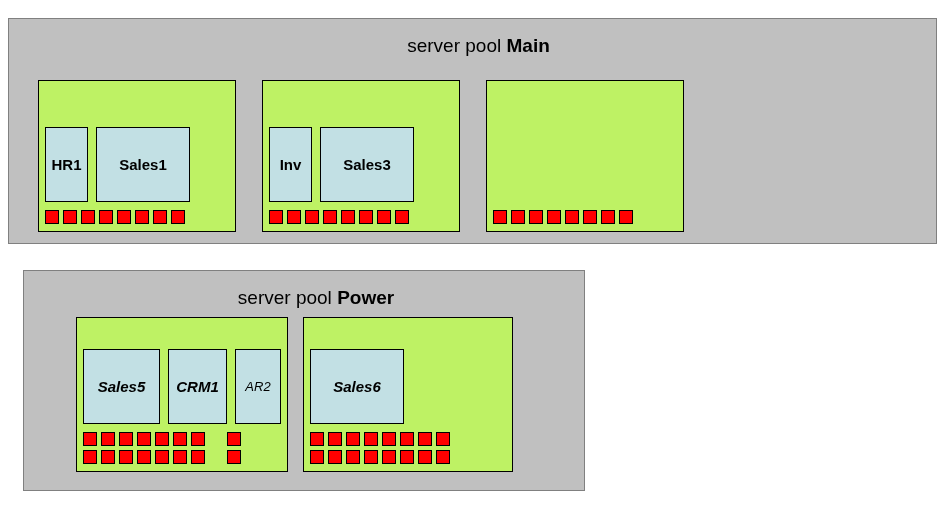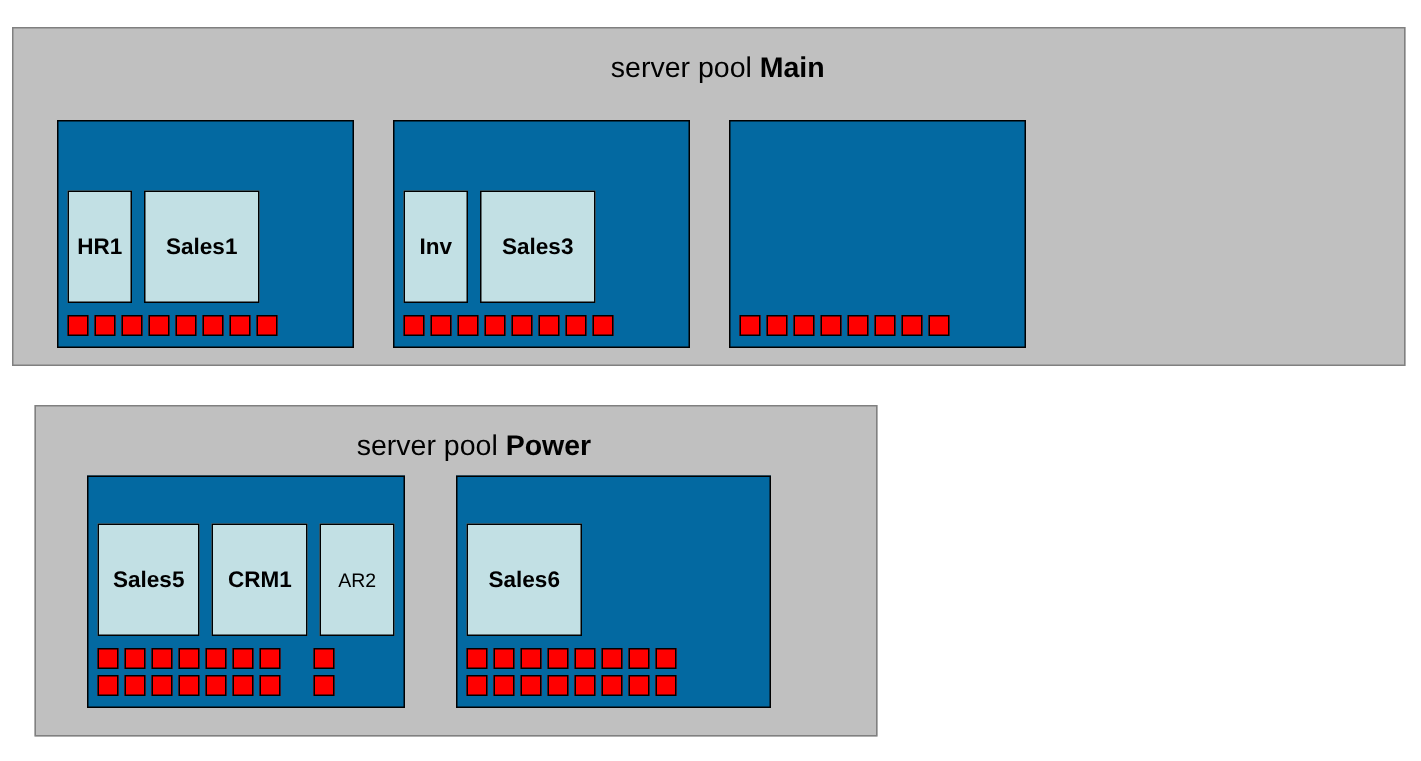--- a/index.html
+++ b/index.html
@@ -44,27 +44,28 @@
   .servers {
     position: absolute;
     display: flex;
   }
   #pool-main .servers {
     left: 29px;
     top: 61px;
     gap: 26px;
   }
   #pool-power .servers {
-    left: 34px;
+    left: 52px;
     top: 46px;
-    gap: 34px;
+    gap: 15px;
+    font-style: italic;
   }
 
   .server {
-    background: #0369a1;
+    background: #bef264;
     border: 1px solid #000000;
     box-sizing: border-box;
     position: relative;
     display: flex;
     flex-direction: column;
     justify-content: flex-end;
     padding: 0 6px 7px 6px;
   }
   .server.size-main  { width: 198px; height: 152px; }
   .server.size-pow-a { width: 212px; height: 155px; }
@@ -85,21 +86,21 @@
     align-items: center;
     justify-content: center;
     font-size: 15px;
     font-weight: bold;
     color: #000000;
     white-space: nowrap;
     overflow: hidden;
   }
   .app.w-sm  { width: 56px; }
   .app.w-md  { width: 43px; }
-  .app.w-lg  { width: 77px; }
+  .app.w-lg  { width: 94px; }
   .app.w-xl  { width: 72px; }
   .app.h-std { height: 75px; }
   .app.fs-sm { font-size: 13px; font-weight: normal; }
 
   
   .res-rows {
     display: flex;
     flex-direction: column;
     gap: 4px;
   }

